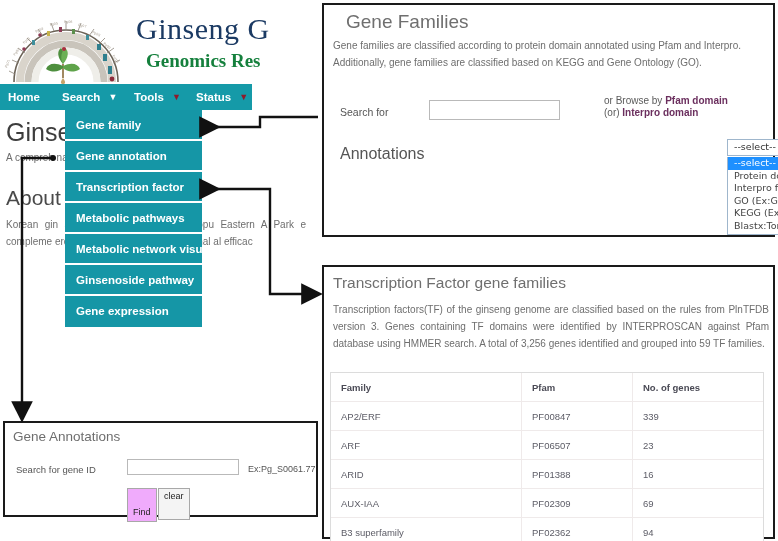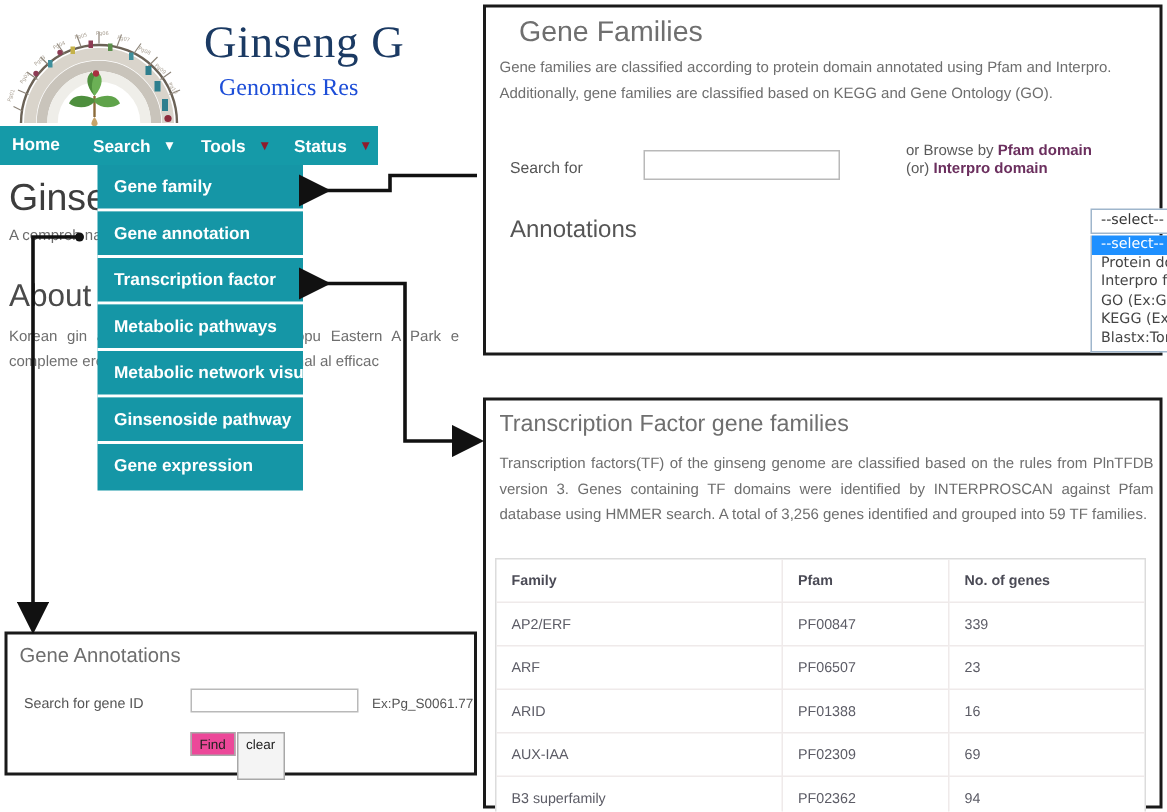--- a/index.html
+++ b/index.html
@@ -14,21 +14,21 @@
 
   
   #site-region{left:0;top:0;width:320px;height:420px;background:#fff;overflow:hidden;}
 
   
   #site-banner{position:absolute;left:0;top:0;width:320px;height:84px;background:#fff;}
   #logo-wrap{position:absolute;left:2px;top:0px;width:122px;height:84px;}
   #brand-title{position:absolute;left:136px;top:12px;font-family:"Liberation Serif", serif;
     font-size:30px;color:#1b3a63;letter-spacing:.5px;white-space:nowrap;}
   #brand-sub{position:absolute;left:146px;top:50px;font-family:"Liberation Serif", serif;
-    font-size:16px;font-weight:normal;color:#1d4ed8;white-space:nowrap;}
+    font-size:19px;font-weight:bold;color:#15803d;white-space:nowrap;}
 
   
   #navbar{position:absolute;left:0;top:84px;width:252px;height:26px;background:#159aa8;text-align:center;}
   .navitem{position:absolute;top:0;height:26px;line-height:26px;color:#ffffff;
     font-size:11.5px;font-weight:bold;white-space:nowrap;}
   .caret{display:inline-block;margin-left:5px;font-size:9px;vertical-align:1px;}
   .caret.red{color:#8e1b2b;}
   .caret.white{color:#ffffff;}
 
   
@@ -49,22 +49,22 @@
 
   
   #gene-annot-box{left:3px;top:421px;width:315px;height:96px;border:2px solid #1a1a1a;
     background:#fff;box-sizing:border-box;}
   #ga-title{position:absolute;left:8px;top:6px;font-size:13.5px;color:#6e6e6e;font-weight:300;}
   #ga-label{position:absolute;left:11px;top:41px;font-size:9.5px;color:#555;}
   #ga-input{position:absolute;left:122px;top:36px;width:112px;height:16px;border:1px solid #b9b9b9;
     background:#fff;box-sizing:border-box;}
   #ga-ex{position:absolute;left:243px;top:41px;font-size:9px;color:#555;white-space:nowrap;}
   #ga-find{position:absolute;left:122px;top:65px;min-width:26px;height:16px;line-height:14px;
-    border:1px solid #a8a8a8;background:#ec4899;font-size:9px;color:#222;text-align:center;
-    padding:0 5px;box-sizing:border-box;}
+    border:1px solid #a8a8a8;background:#f0abfc;font-size:9px;color:#222;text-align:center;
+    padding:16px 5px;box-sizing:border-box;}
   #ga-clear{position:absolute;left:153px;top:65px;min-width:26px;height:32px;line-height:14px;
     border:1px solid #a8a8a8;background:#f4f4f4;font-size:9px;color:#222;text-align:center;
     padding:0 5px;box-sizing:border-box;}
 
   
   #gf-panel{left:322px;top:3px;width:453px;height:234px;border:2px solid #1a1a1a;background:#fff;
     box-sizing:border-box;}
   #gf-title{position:absolute;left:22px;top:6px;font-size:19px;color:#6f6f6f;font-weight:400;}
   #gf-desc{position:absolute;left:9px;top:32px;width:434px;font-size:10px;color:#6e6e6e;
     line-height:17px;}

